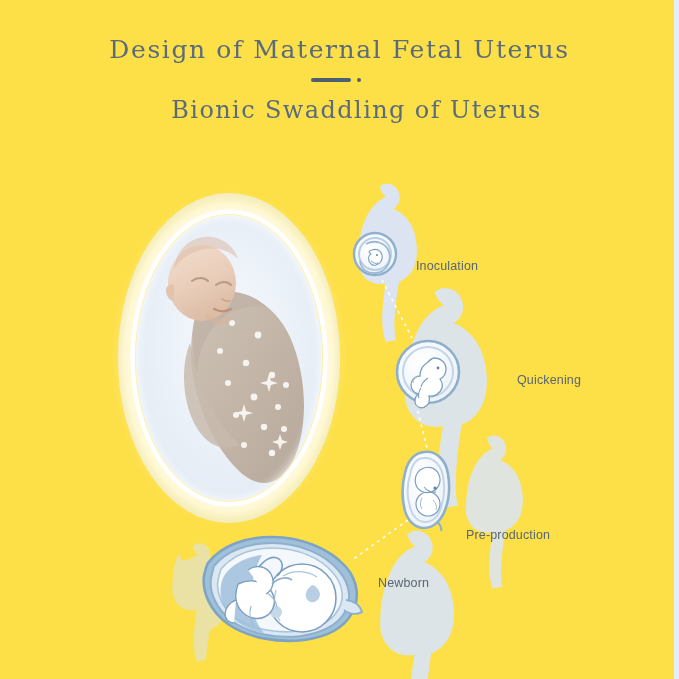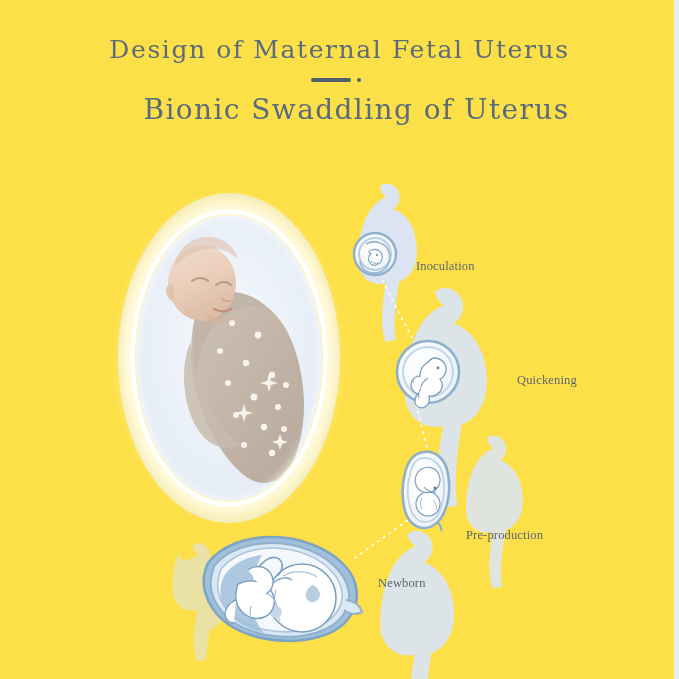--- a/index.html
+++ b/index.html
@@ -59,21 +59,21 @@
     width: 4px; height: 4px;
     border-radius: 50%;
     background: #4d5f73;
   }
   .subtitle {
     font-family: "DejaVu Serif", "Liberation Serif", serif;
     color: #5a6b7d;
     font-weight: 400;
     white-space: nowrap;
   }
-  .subtitle-1 { font-size: 28px; letter-spacing: 1.4px; line-height: 36px; margin-left: 34px; }
+  .subtitle-1 { font-size: 24px; letter-spacing: 1.4px; line-height: 36px; margin-left: 34px; }
   .subtitle-2 { font-size: 24px; letter-spacing: 1.2px; line-height: 34px; }
 
   
   .oval-wrap {
     position: absolute;
     left: 118px; top: 193px;
     width: 222px; height: 330px;
   }
   .oval-outer {
     position: absolute; inset: 0;
@@ -90,21 +90,21 @@
   }
   .oval-inner {
     position: absolute;
     left: 18px; top: 22px; right: 18px; bottom: 22px;
     border-radius: 50%;
     overflow: hidden;
     background: linear-gradient(160deg,#f2f6fb 0%,#e9f0f8 55%,#dfe8f3 100%);
   }
   .stage-label {
     position: absolute;
-    font-family: Liberation Serif, serif;
+    font-family: Liberation Sans, sans-serif;
     font-size: 12.5px;
     color: #596673;
     white-space: nowrap;
     letter-spacing: .15px;
   }
 </style>
 </head>
 <body>
 
 <div id="root">

